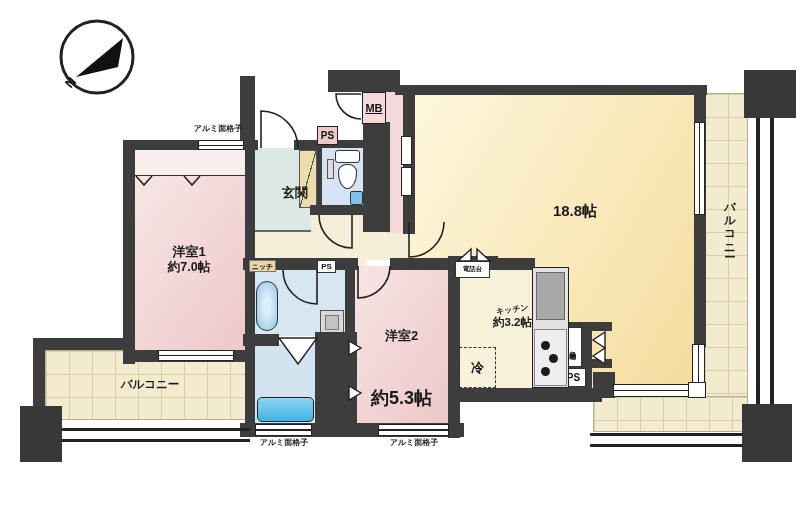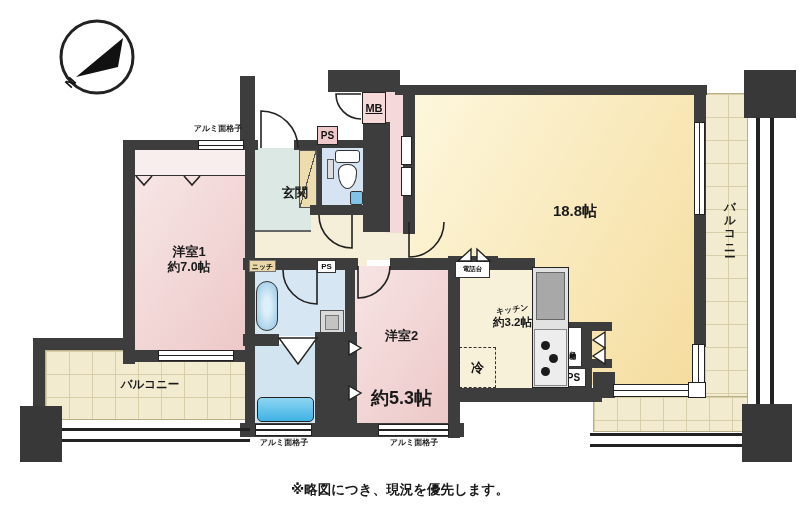--- a/index.html
+++ b/index.html
@@ -178,15 +178,14 @@
 
   <div class="lbl" style="left:255px;top:186px;width:56px;font-size:13px;margin-left:12px;">玄関</div>
 
   <div class="lbl vtext" style="left:712px;top:160px;width:24px;height:125px;font-size:11.5px;">バルコニー</div>
   <div class="lbl" style="left:95px;top:378px;width:110px;font-size:11.5px;">バルコニー</div>
 
   <div class="lbl" style="left:178px;top:125px;width:80px;font-size:8px;">アルミ面格子</div>
   <div class="lbl" style="left:245px;top:439px;width:78px;font-size:8px;">アルミ面格子</div>
   <div class="lbl" style="left:375px;top:439px;width:78px;font-size:8px;">アルミ面格子</div>
 
-  <div class="lbl" style="left:0;top:483px;width:800px;font-size:13.5px;">※略図につき、現況を優先します。</div>
 
 </div>
 
 </body></html>

